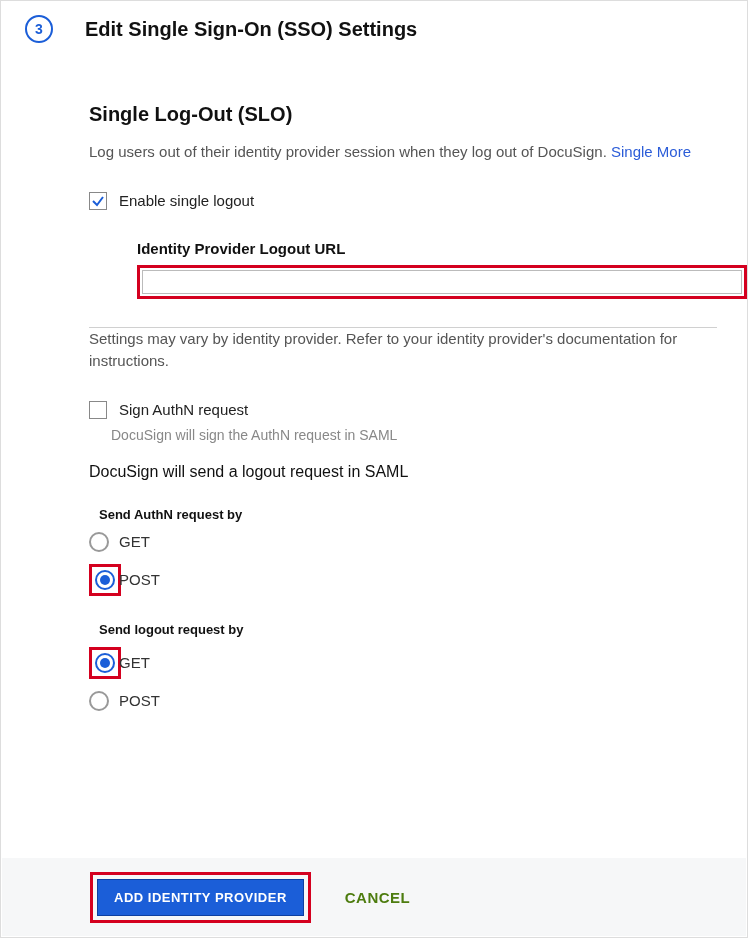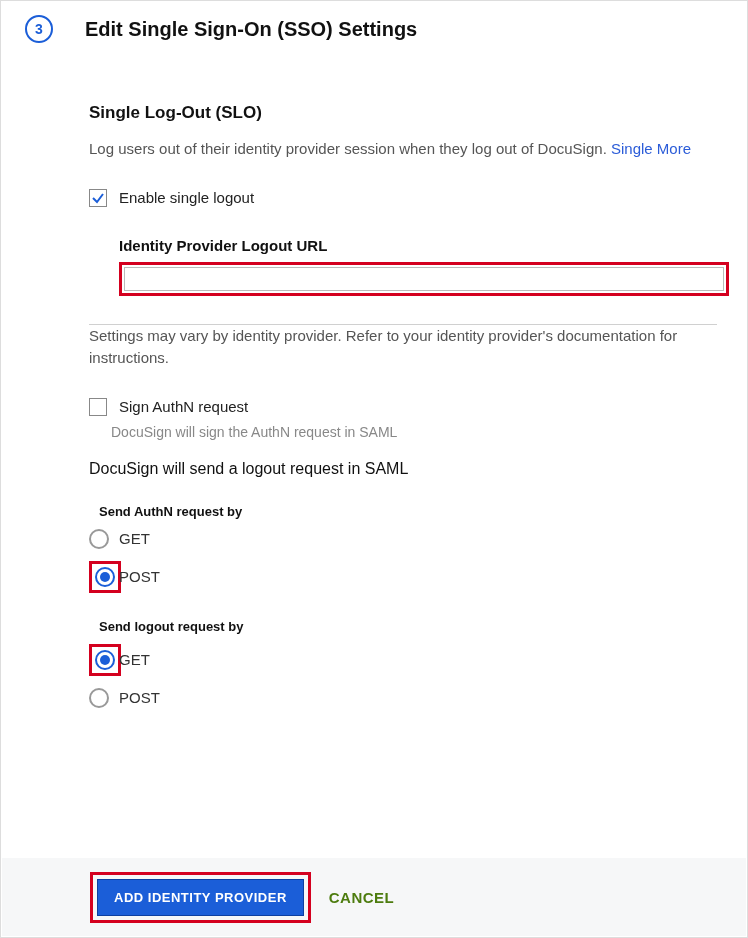--- a/index.html
+++ b/index.html
@@ -39,21 +39,21 @@
   .page-title {
     font-size: 20px;
     font-weight: 700;
     color: #111;
   }
   .content {
     padding-left: 88px;
     padding-right: 30px;
   }
   .section-heading {
-    font-size: 17px;
+    font-size: 20px;
     font-weight: 700;
     margin-top: 60px;
     margin-bottom: 15px;
     color: #111;
   }
   .section-heading.h2 { margin-top: 45px; }
   .desc {
     color: #555;
     font-size: 15px;
     line-height: 1.5;
@@ -85,21 +85,21 @@
     margin-right: 12px;
     flex-shrink: 0;
     background: #fff;
   }
   .cbox svg { display: block; }
   .cbox-label {
     color: #222;
     font-size: 15px;
   }
   .field-block {
-    margin-left: 30px;
+    margin-left: 48px;
     margin-top: 30px;
     margin-bottom: 28px;
   }
   .field-label {
     font-size: 15px;
     font-weight: 700;
     color: #111;
     margin-bottom: 8px;
   }
   .hl-red {
@@ -165,21 +165,21 @@
     display:inline-flex;
   }
   .footer-bar {
     position: absolute;
     left: 1px; right: 1px; bottom: 1px;
     height: 78px;
     background: #f6f7f8;
     display: flex;
     align-items: center;
     padding-left: 88px;
-    gap: 12px;
+    gap: 28px;
   }
   .primary-btn-wrap {
     border: 3px solid #d4001f;
     padding: 4px;
     display:inline-block;
   }
   .primary-btn {
     background: #1b5ed8;
     border: 1px solid #0d3fa0;
     color: #fff;

